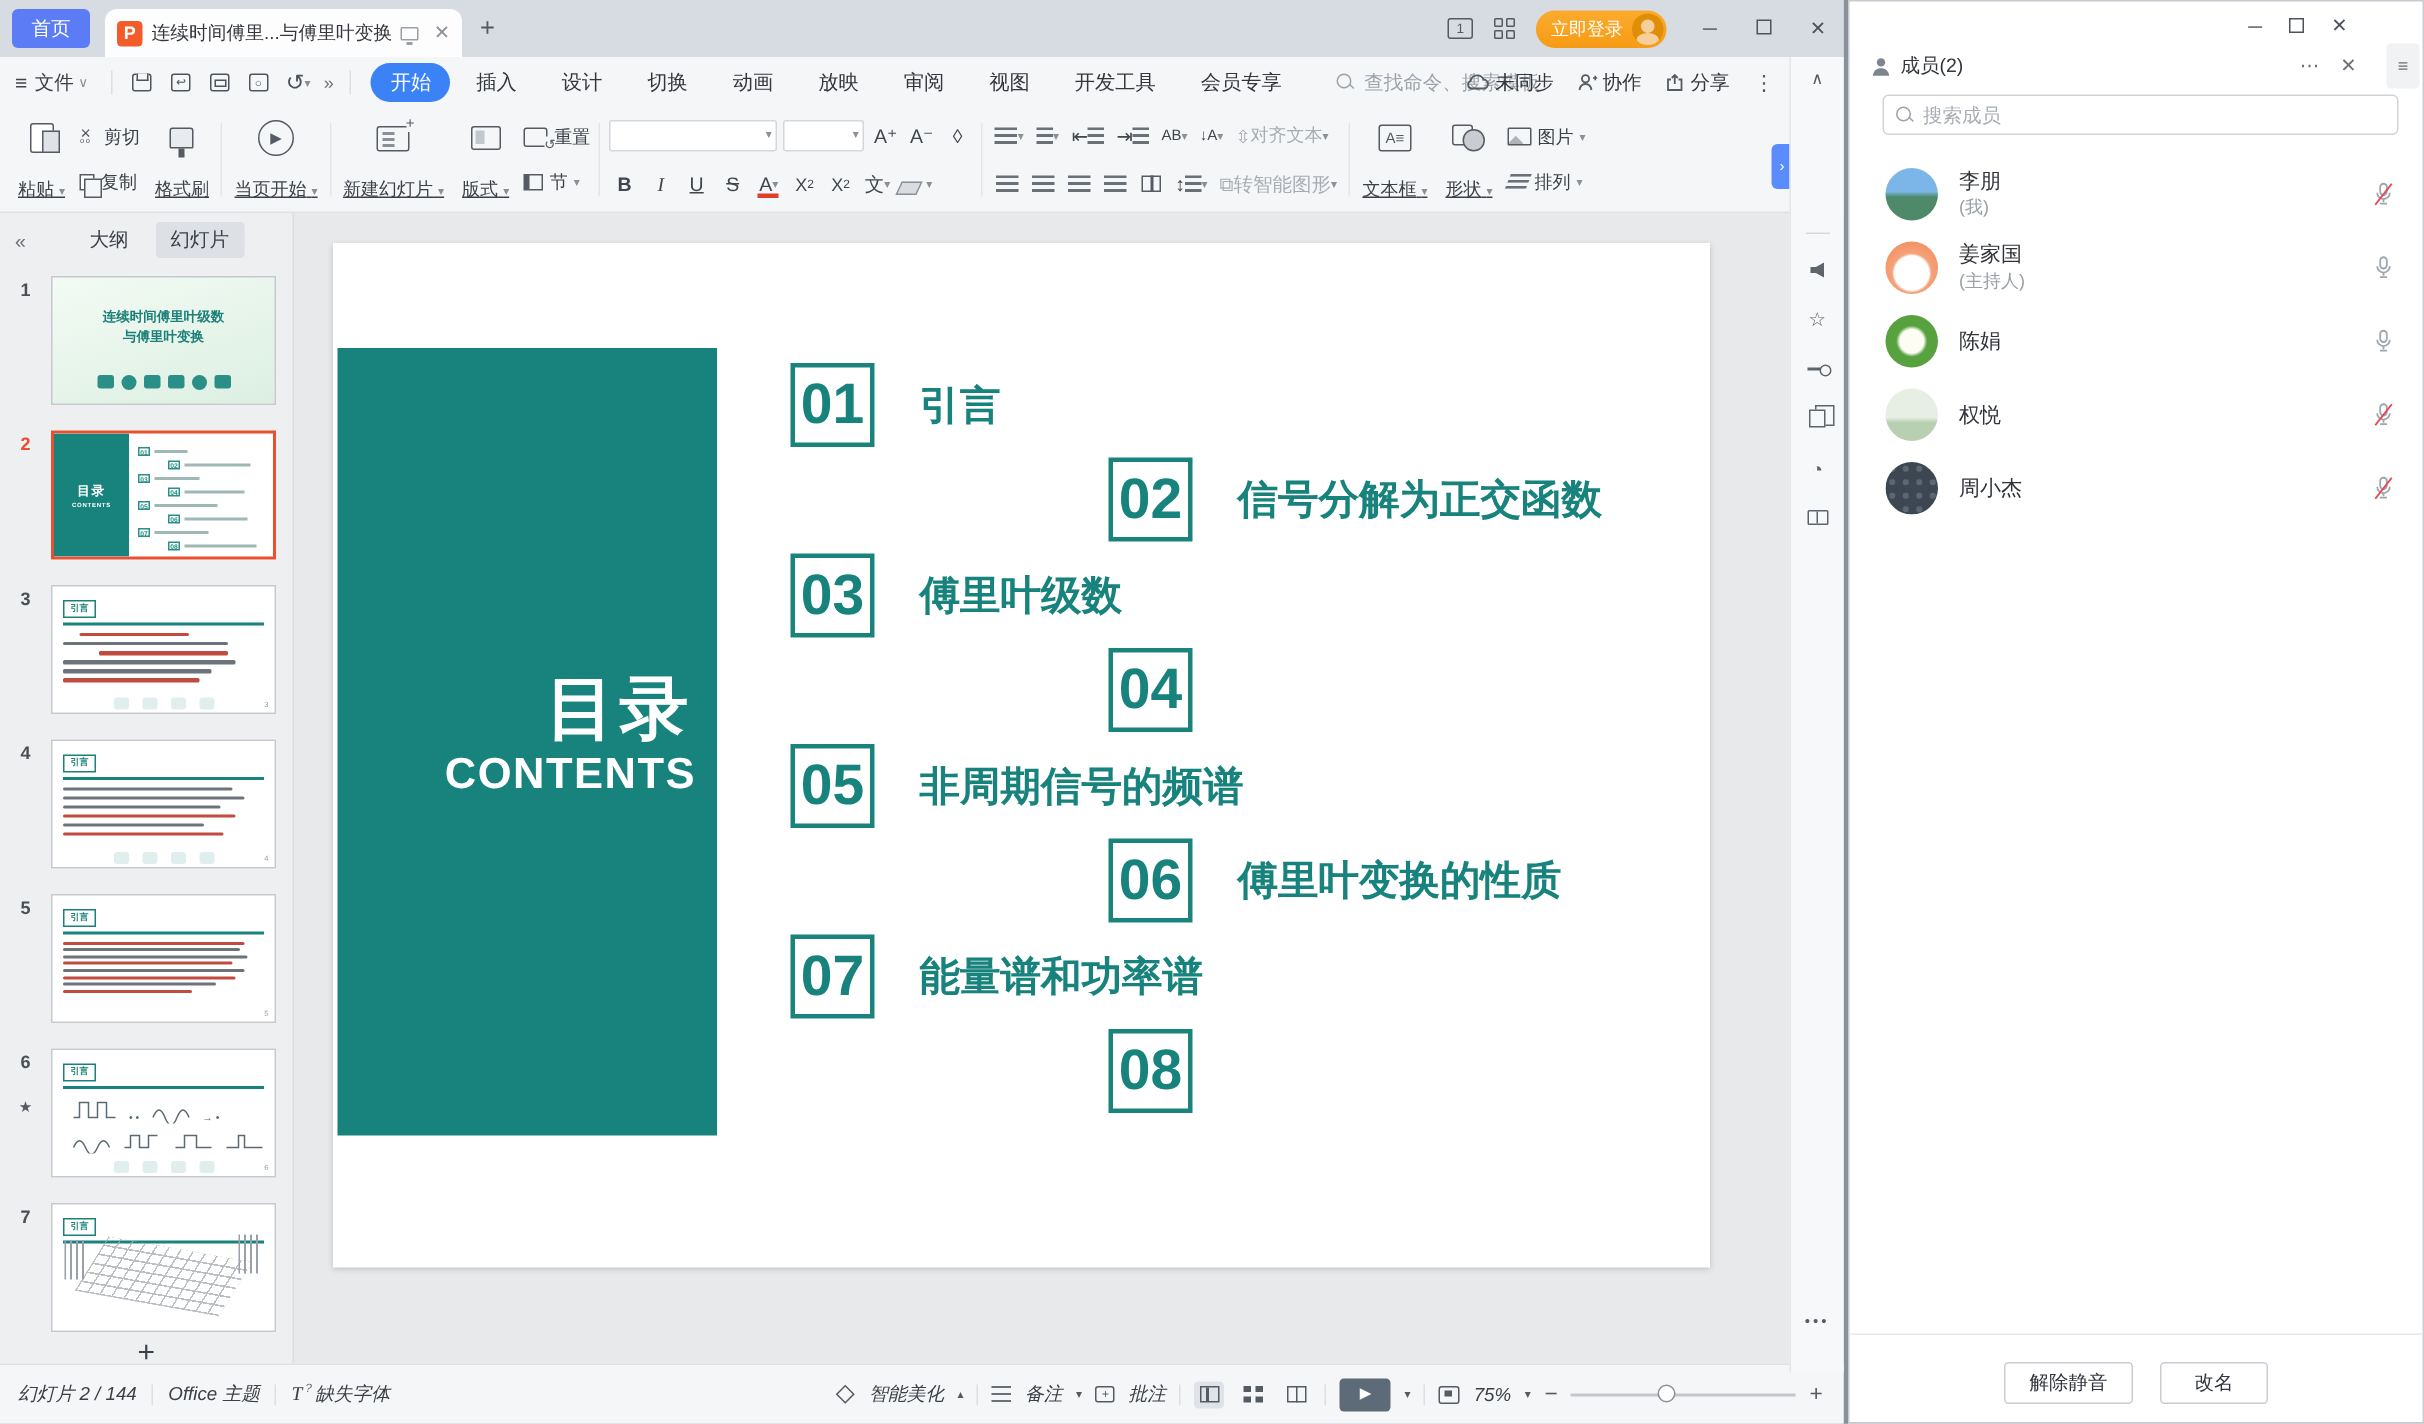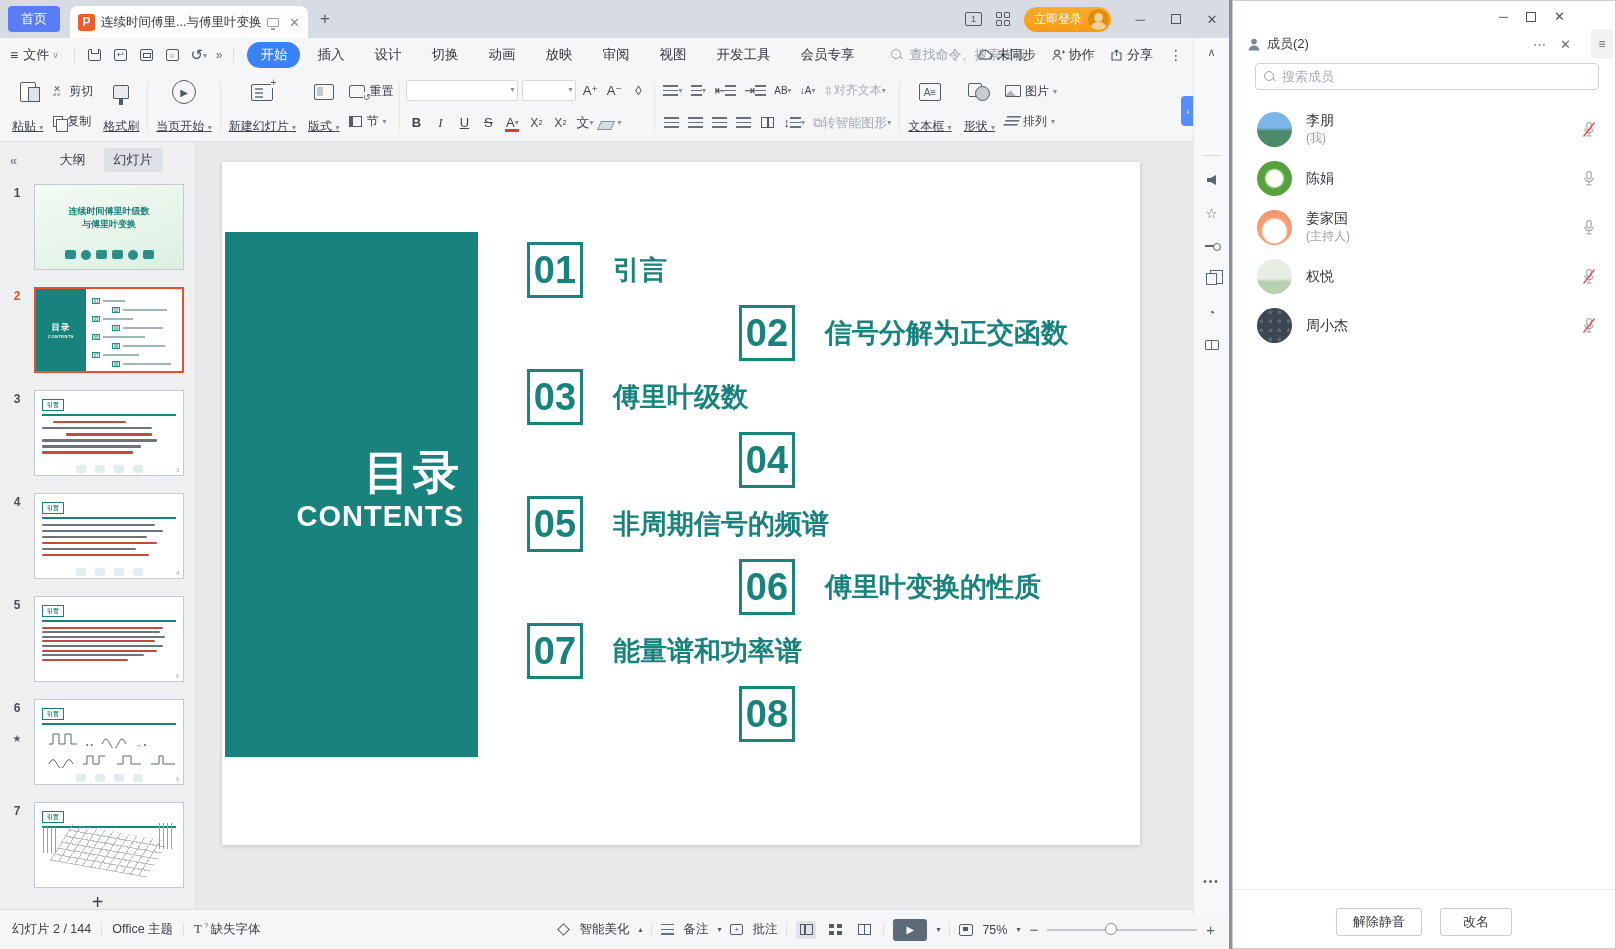--- a/index.html
+++ b/index.html
@@ -194,21 +194,21 @@
   .sldr { width:14px; height:2px; background:#5d646c; position:relative; }
   .sldr::after { content:""; position:absolute; left:8px; top:-2.5px; width:6px; height:6px; border-radius:50%; background:#f7f8f9; border:1.5px solid #5d646c; }
   .pgs { width:11px; height:12px; border:1.4px solid #5d646c; position:relative; background:#f7f8f9; }
   .pgs::before { content:""; position:absolute; left:2.5px; top:-4px; width:11px; height:12px; border:1.4px solid #5d646c; z-index:-1; }
   .bk { width:14px; height:10px; border:1.4px solid #5d646c; border-radius:1px; position:relative; }
   .bk::after { content:""; position:absolute; left:5.4px; top:0; width:1.2px; height:8px; background:#5d646c; }
   .rs-dots { position:absolute; bottom:28px; letter-spacing:2px; color:#555b63; font-size:10px; }
 
   
   .statusbar { position:absolute; left:0; right:0; bottom:0; height:40px; background:#f5f6f7; border-top:1px solid #dfe2e5;
-    display:flex; align-items:center; font-size:12.5px; color:#3c4148; }
+    display:flex; align-items:center; font-size:12.5px; color:#3c4148;font-style:italic; }
   .sb-left { display:flex; align-items:center; gap:10px; padding-left:12px; }
   .sb-sep { width:1px; height:14px; background:#dcdfe3; }
   .tmiss { display:flex; align-items:flex-start; gap:2px; }
   .tmiss b { font-weight:normal; font-size:13px; font-family:"Liberation Serif",serif; }
   .tmiss sup { font-size:8px; color:#6a7077; }
   .sb-right { margin-left:auto; display:flex; align-items:center; gap:9px; padding-right:14px; }
   .diam { width:9px; height:9px; border:1.5px solid #555b63; transform:rotate(45deg); margin-right:2px; }
   .upcar { font-size:8px; color:#555b63; }
   .cbox { width:13px; height:11px; border:1.3px solid #555b63; border-radius:2px; font-size:8px; line-height:9px; text-align:center; color:#555b63; }
   .vico { width:20px; height:18px; display:flex; align-items:center; justify-content:center; border-radius:3px; }
@@ -832,36 +832,36 @@
       </span>
       <svg class="mic" width="16" height="17" viewBox="0 0 16 17">
           <rect x="5.8" y="1.5" width="4.4" height="7.5" rx="2.2" fill="none" stroke="#a0a6ad" stroke-width="1.2"></rect>
           <path d="M3.8 7.5a4.2 4.2 0 0 0 8.4 0" fill="none" stroke="#a0a6ad" stroke-width="1.2"></path>
           <path d="M8 11.7v2.1M5.6 14.8h4.8" stroke="#a0a6ad" stroke-width="1.2"></path>
           <path d="M2.5 15.5 13.5 1.5" stroke="#e5484d" stroke-width="1.3"></path>
         </svg>
     </div>
 
     <div class="mrow">
-      <span class="avatar av3"></span>
+      <span class="avatar av2"></span>
       <span>
-        <div class="mname">陈娟</div>
+        <div class="mname">姜家国</div>
+        <div class="mrole">(主持人)</div>
       </span>
       <svg class="mic" width="16" height="17" viewBox="0 0 16 17">
           <rect x="5.8" y="1.5" width="4.4" height="7.5" rx="2.2" fill="none" stroke="#a0a6ad" stroke-width="1.2"></rect>
           <path d="M3.8 7.5a4.2 4.2 0 0 0 8.4 0" fill="none" stroke="#a0a6ad" stroke-width="1.2"></path>
           <path d="M8 11.7v2.1M5.6 14.8h4.8" stroke="#a0a6ad" stroke-width="1.2"></path>
         </svg>
     </div>
 
     <div class="mrow">
-      <span class="avatar av2"></span>
+      <span class="avatar av3"></span>
       <span>
-        <div class="mname">姜家国</div>
-        <div class="mrole">(主持人)</div>
+        <div class="mname">陈娟</div>
       </span>
       <svg class="mic" width="16" height="17" viewBox="0 0 16 17">
           <rect x="5.8" y="1.5" width="4.4" height="7.5" rx="2.2" fill="none" stroke="#a0a6ad" stroke-width="1.2"></rect>
           <path d="M3.8 7.5a4.2 4.2 0 0 0 8.4 0" fill="none" stroke="#a0a6ad" stroke-width="1.2"></path>
           <path d="M8 11.7v2.1M5.6 14.8h4.8" stroke="#a0a6ad" stroke-width="1.2"></path>
         </svg>
     </div>
 
     <div class="mrow">
       <span class="avatar av4"></span>

